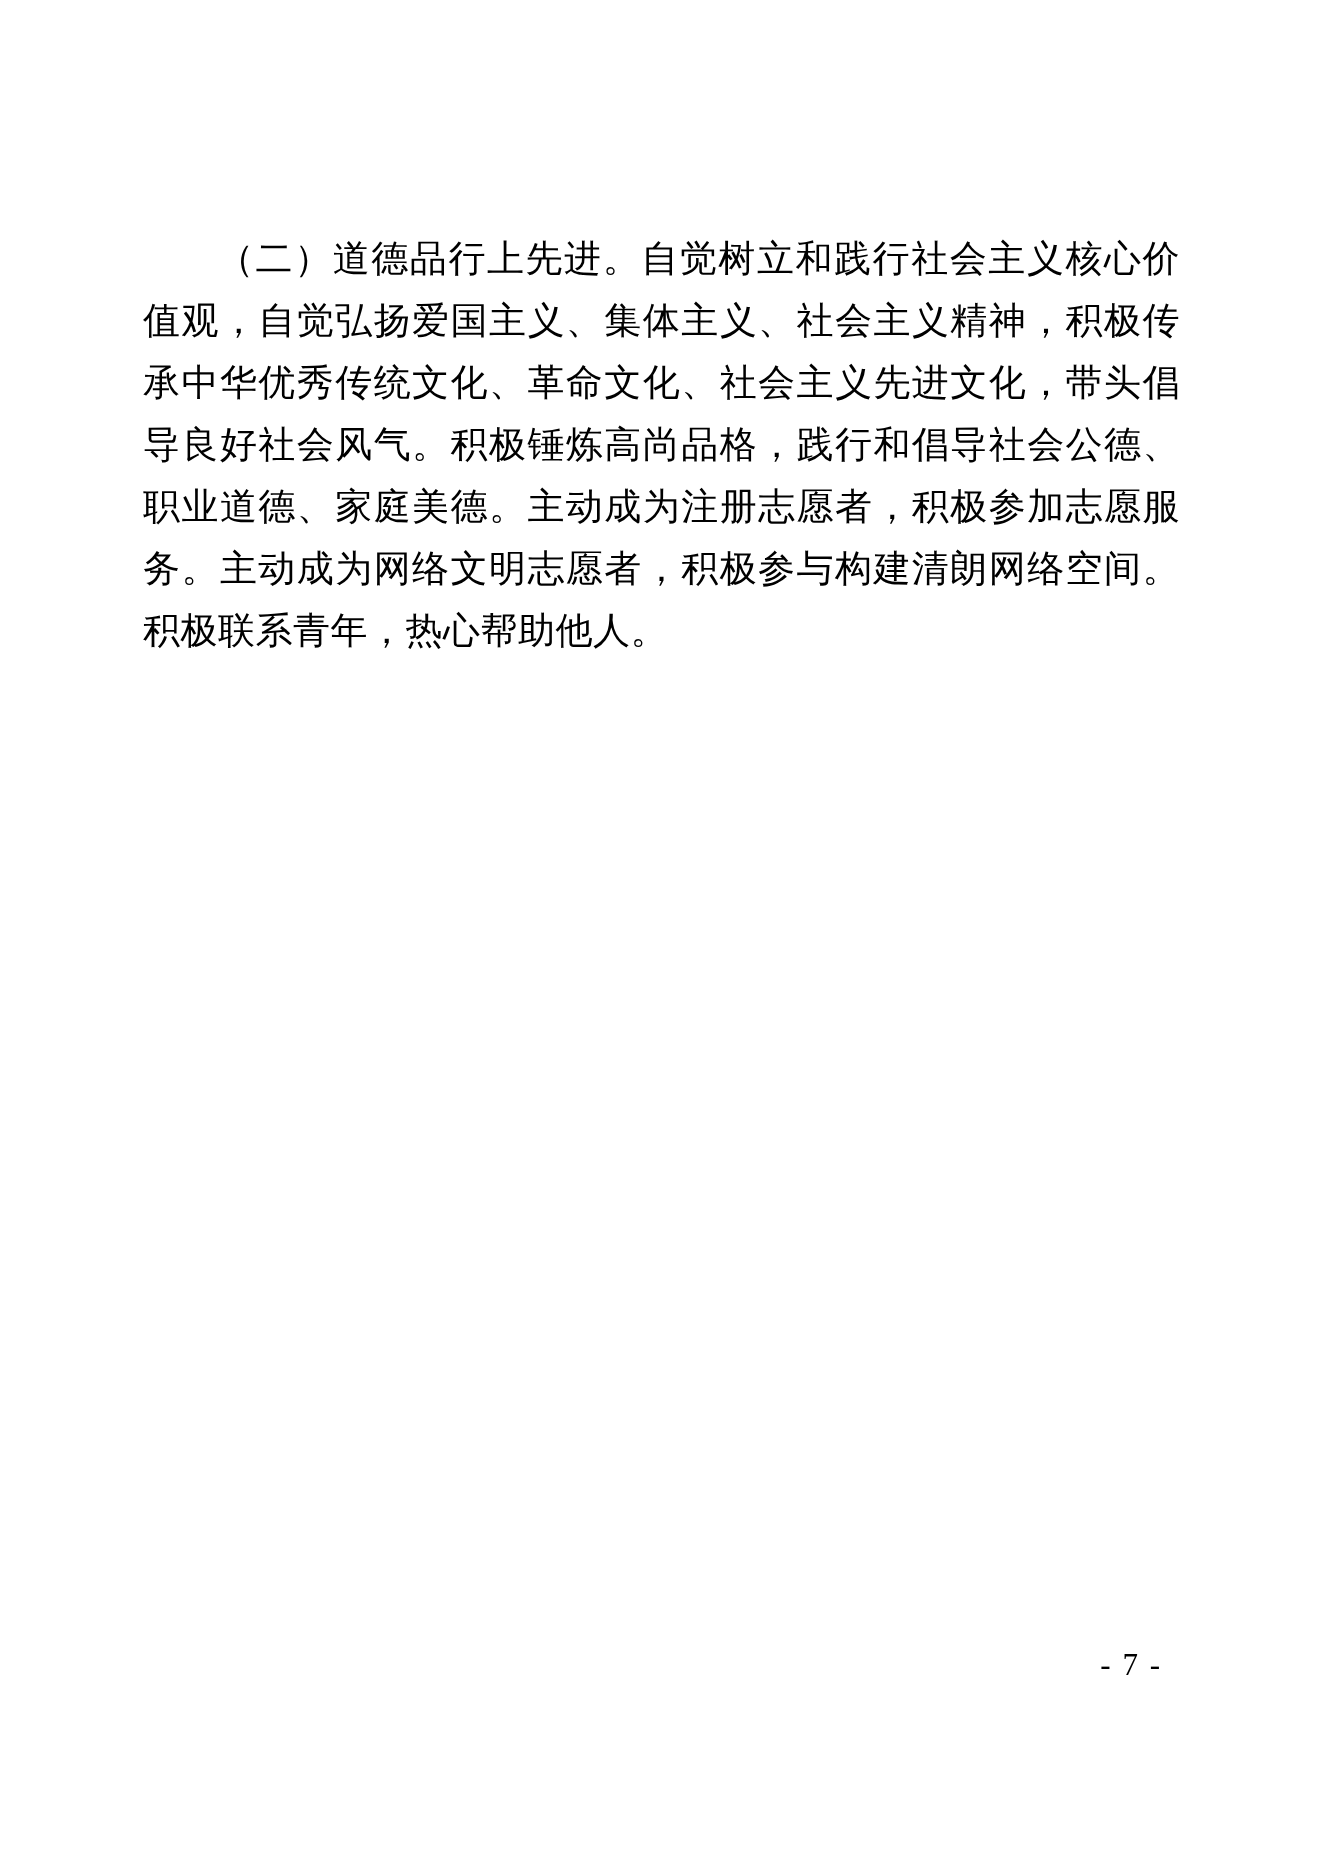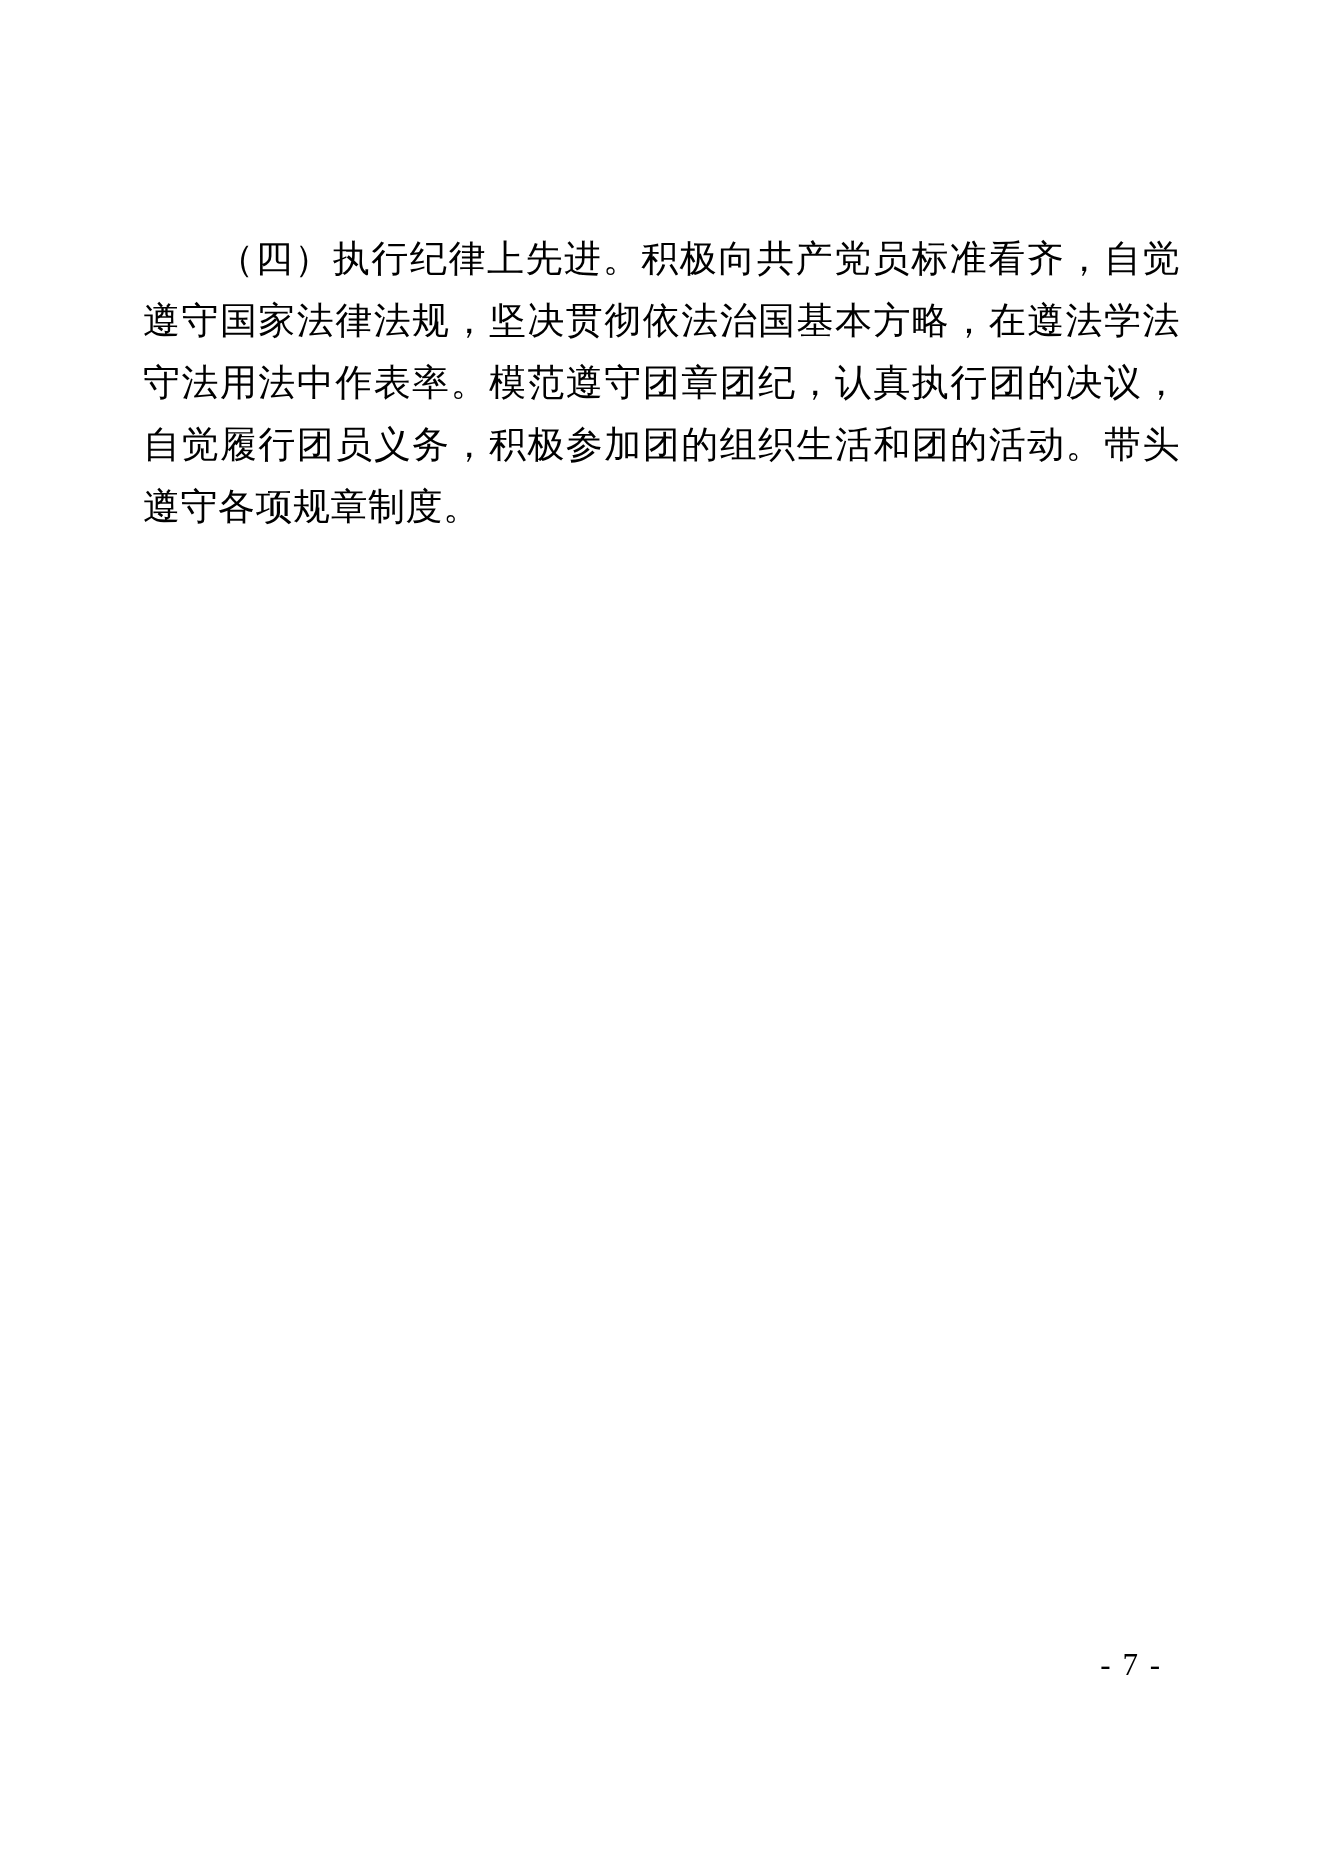--- a/index.html
+++ b/index.html
@@ -40,16 +40,16 @@
     line-height: 40px;
     letter-spacing: 2px;
     color: #000000;
   }
 </style>
 </head>
 <body>
 
 <div class="page">
   <div class="text-block">
-    <p class="para">（四）执行纪律上先进。积极向共产党员标准看齐，自觉遵守国家法律法规，坚决贯彻依法治国基本方略，在遵法学法守法用法中作表率。模范遵守团章团纪，认真执行团的决议，自觉履行团员义务，积极参加团的组织生活和团的活动。带头遵守各项规章制度。</p>
+    <p class="para">（二）道德品行上先进。自觉树立和践行社会主义核心价值观，自觉弘扬爱国主义、集体主义、社会主义精神，积极传承中华优秀传统文化、革命文化、社会主义先进文化，带头倡导良好社会风气。积极锤炼高尚品格，践行和倡导社会公德、职业道德、家庭美德。主动成为注册志愿者，积极参加志愿服务。主动成为网络文明志愿者，积极参与构建清朗网络空间。积极联系青年，热心帮助他人。</p>
   </div>
   <div class="page-number">- 7 -</div>
 </div>
 
 </body></html>

